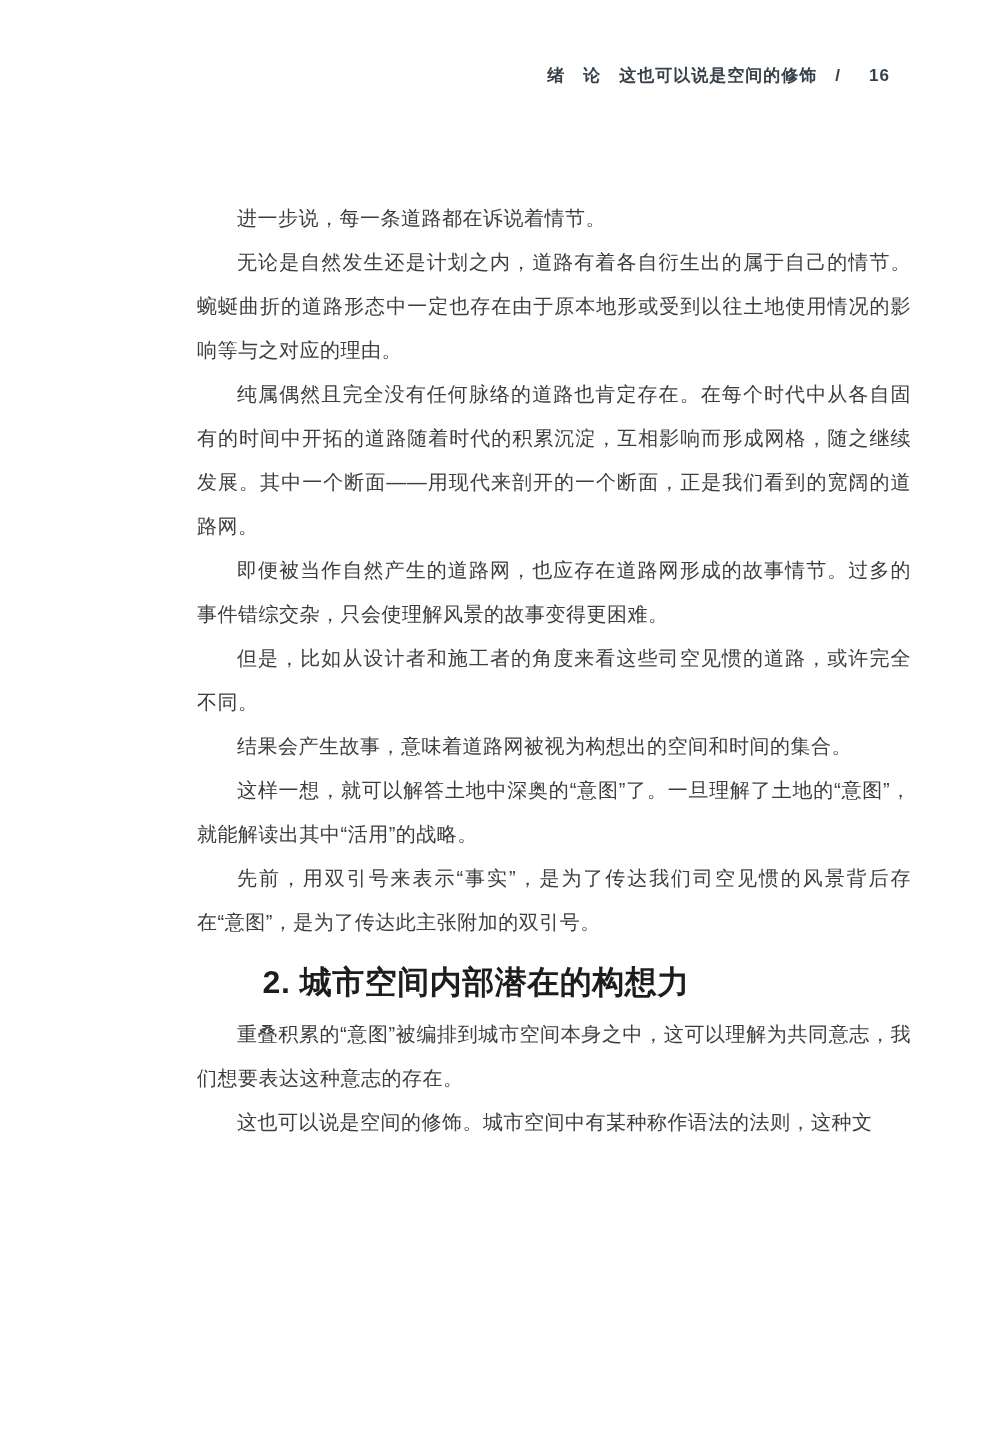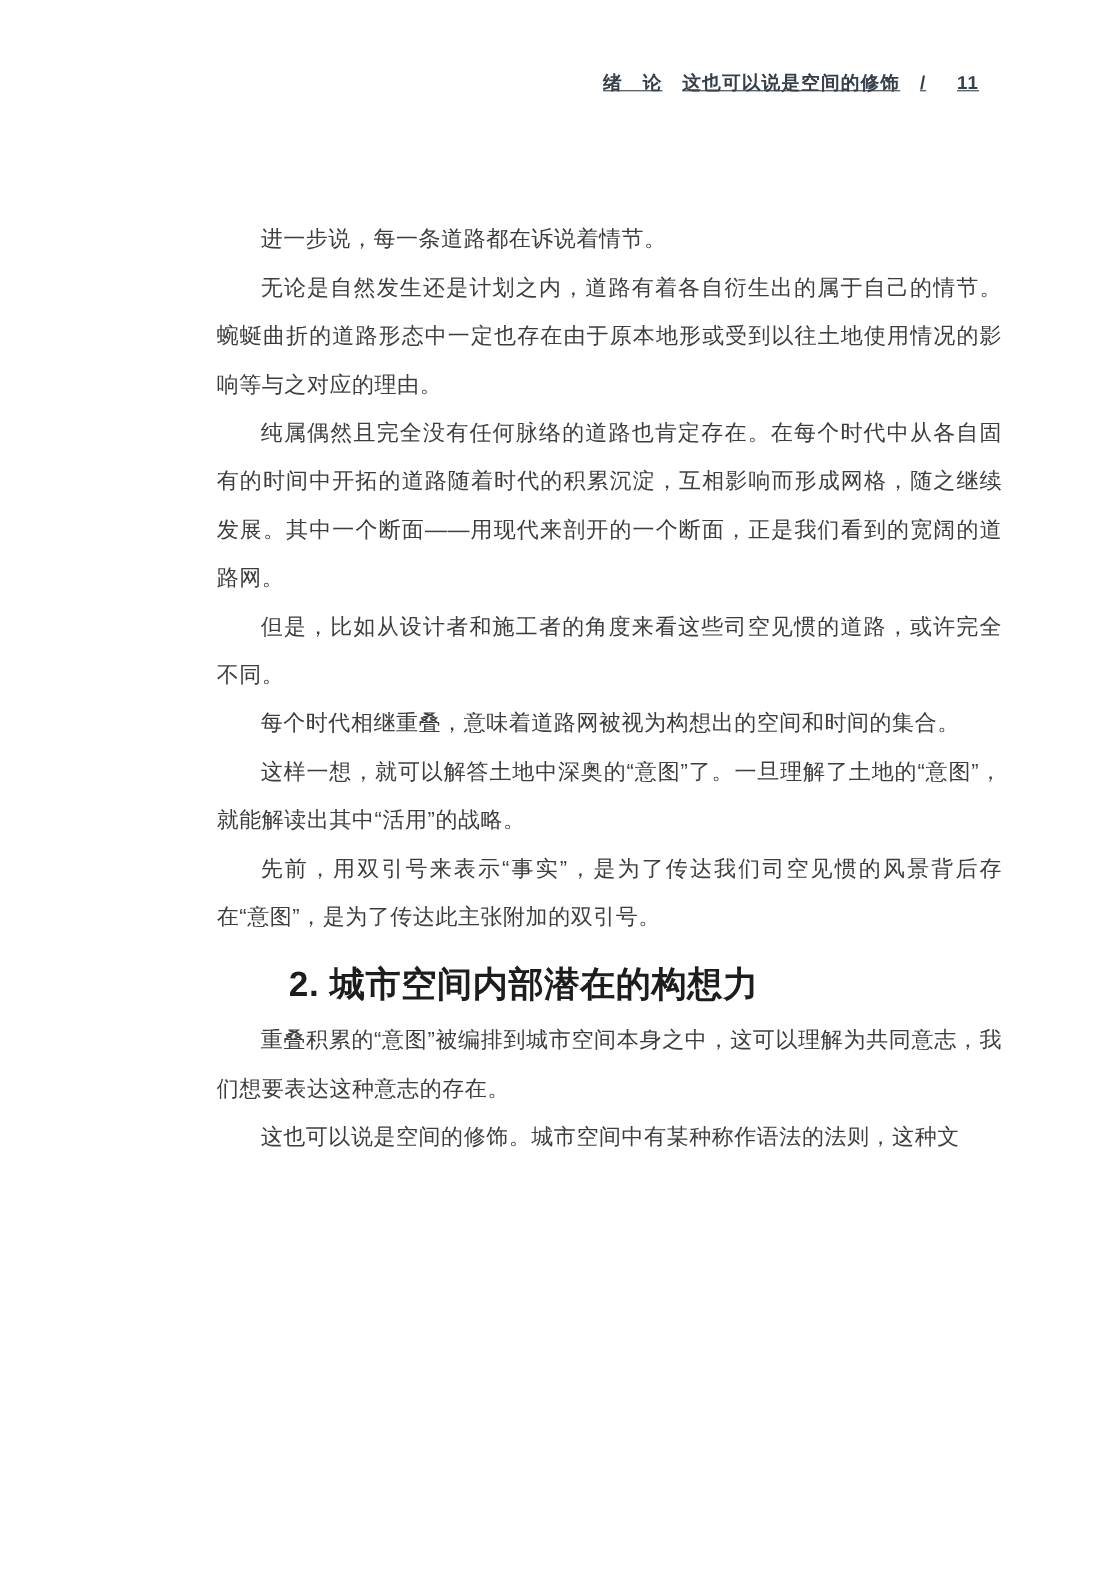--- a/index.html
+++ b/index.html
@@ -16,21 +16,20 @@
     top: 64px;
     right: 110px;
     display: flex;
     align-items: baseline;
     gap: 18px;
     font-size: 17px;
     font-weight: 700;
     color: #36404a;
     letter-spacing: 1px;
     white-space: nowrap;
-    text-decoration: underline;
   }
   .running-header .page-num { margin-left: 10px; }
   .body-text {
     position: absolute;
     left: 197px;
     top: 196px;
     width: 714px;
     font-size: 20px;
     line-height: 44px;
     color: #3d3d3d;
@@ -54,29 +53,30 @@
 </style>
 </head>
 <body>
 
 <div class="page">
 
   <div class="running-header">
     <span>绪　论</span>
     <span>这也可以说是空间的修饰</span>
     <span>/</span>
-    <span class="page-num">11</span>
+    <span class="page-num">16</span>
   </div>
 
   <div class="body-text">
     <p>进一步说，每一条道路都在诉说着情节。</p>
     <p>无论是自然发生还是计划之内，道路有着各自衍生出的属于自己的情节。蜿蜒曲折的道路形态中一定也存在由于原本地形或受到以往土地使用情况的影响等与之对应的理由。</p>
     <p>纯属偶然且完全没有任何脉络的道路也肯定存在。在每个时代中从各自固有的时间中开拓的道路随着时代的积累沉淀，互相影响而形成网格，随之继续发展。其中一个断面——用现代来剖开的一个断面，正是我们看到的宽阔的道路网。</p>
+    <p>即便被当作自然产生的道路网，也应存在道路网形成的故事情节。过多的事件错综交杂，只会使理解风景的故事变得更困难。</p>
     <p>但是，比如从设计者和施工者的角度来看这些司空见惯的道路，或许完全不同。</p>
-    <p>每个时代相继重叠，意味着道路网被视为构想出的空间和时间的集合。</p>
+    <p>结果会产生故事，意味着道路网被视为构想出的空间和时间的集合。</p>
     <p>这样一想，就可以解答土地中深奥的“意图”了。一旦理解了土地的“意图”，就能解读出其中“活用”的战略。</p>
     <p>先前，用双引号来表示“事实”，是为了传达我们司空见惯的风景背后存在“意图”，是为了传达此主张附加的双引号。</p>
 
     <h2>2. 城市空间内部潜在的构想力</h2>
 
     <p>重叠积累的“意图”被编排到城市空间本身之中，这可以理解为共同意志，我们想要表达这种意志的存在。</p>
     <p>这也可以说是空间的修饰。城市空间中有某种称作语法的法则，这种文</p>
   </div>
 
 </div>

